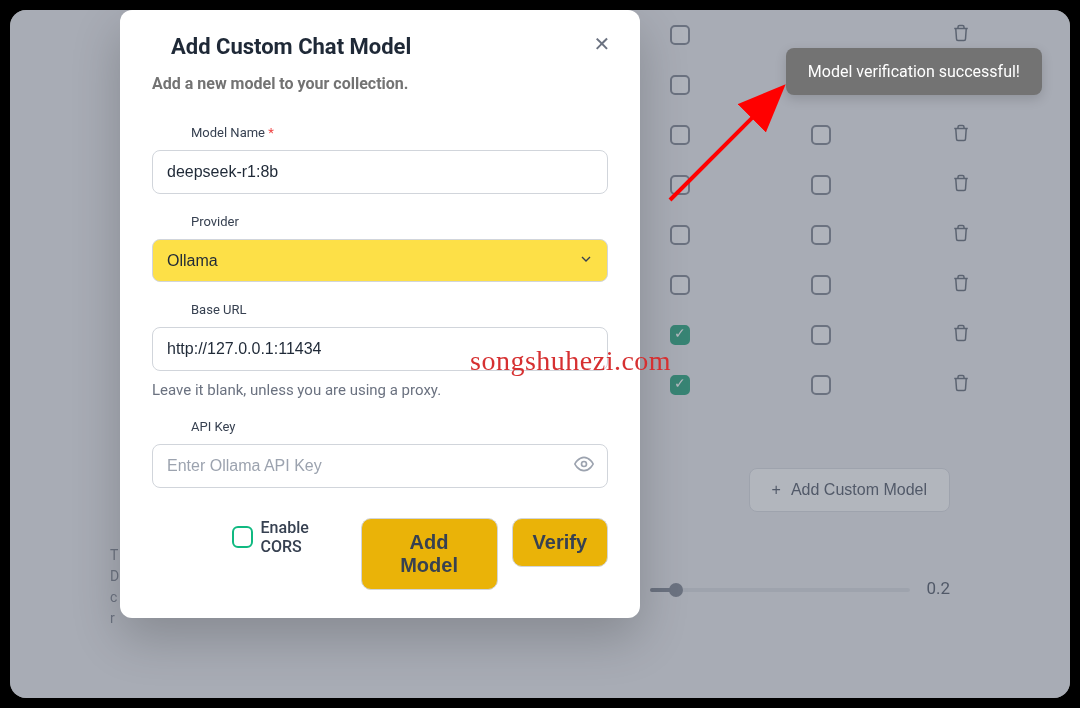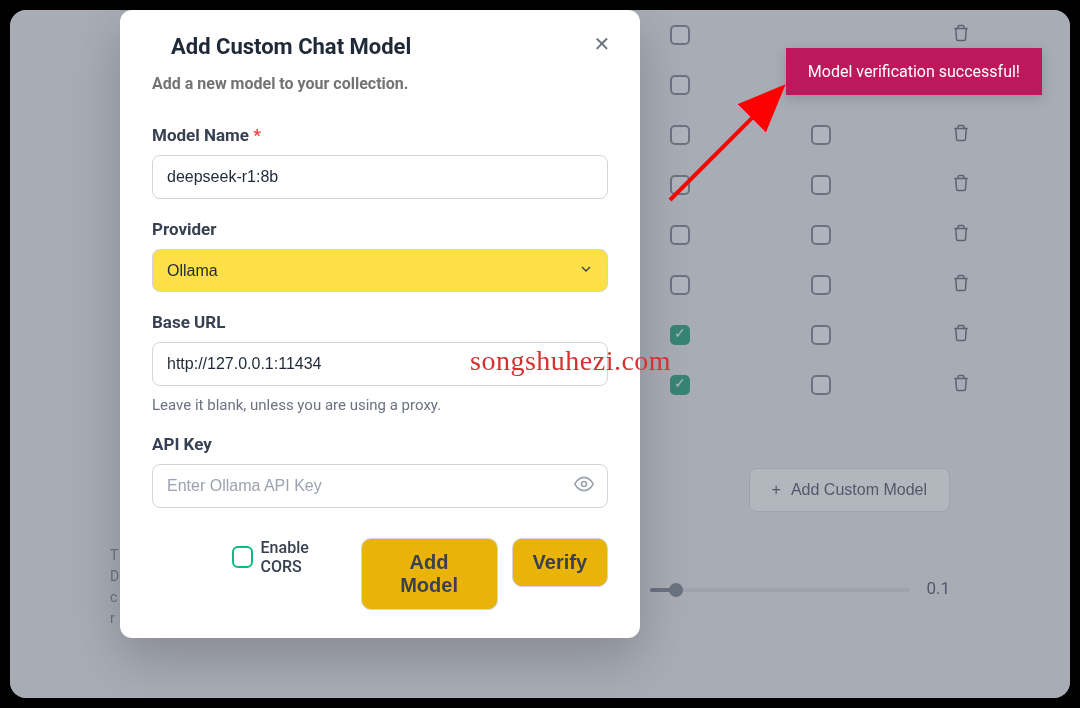--- a/index.html
+++ b/index.html
@@ -71,24 +71,25 @@
       font-size: 16px;
       color: #737373;
       margin-bottom: 32px;
       font-weight: bold;
     }
     .form-group {
       margin-bottom: 20px;
     }
     .form-label {
       display: block;
-      font-size: 17px;
-      font-weight: 700;
+      font-size: 13px;
+      font-weight: 400;
       color: #374151;
       margin-bottom: 10px;
+      margin-left: 39px;
     }
     .required {
       color: #ef4444;
     }
     .form-input {
       width: 100%;
       padding: 12px 14px;
       border: 1px solid #d1d5db;
       border-radius: 8px;
       font-size: 16px;
@@ -170,24 +171,24 @@
       font-size: 20px;
       font-weight: 700;
       color: #374151;
       background: #eab308;
       cursor: pointer;
     }
     .toast {
       position: absolute;
       top: 38px;
       right: 28px;
-      background: #be185d;
+      background: #737373;
       color: #fff;
       padding: 14px 22px;
-      border-radius: 0;
+      border-radius: 8px;
       font-size: 16px;
       font-weight: 400;
       box-shadow: 0 4px 12px rgba(0,0,0,0.15);
     }
     .bg-table {
       position: absolute;
       top: 0;
       right: 100px;
       width: 300px;
     }
@@ -358,21 +359,21 @@
 
   <button class="add-model-btn">
     <span>+</span>
     <span>Add Custom Model</span>
   </button>
 
   <div class="slider-track">
     <div class="slider-fill"></div>
     <div class="slider-thumb"></div>
   </div>
-  <div class="slider-value">0.1</div>
+  <div class="slider-value">0.2</div>
 
   <div class="bg-text">T<br>D<br>c<br>r</div>
 
   <div class="overlay"></div>
 
   <div class="modal">
     <div class="modal-header">
       <h2 class="modal-title">Add Custom Chat Model</h2>
       <button class="close-btn">
         <span>✕</span>

